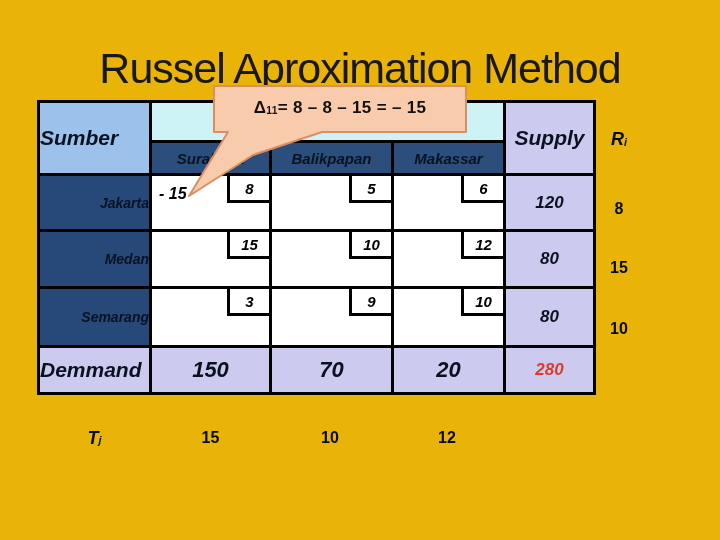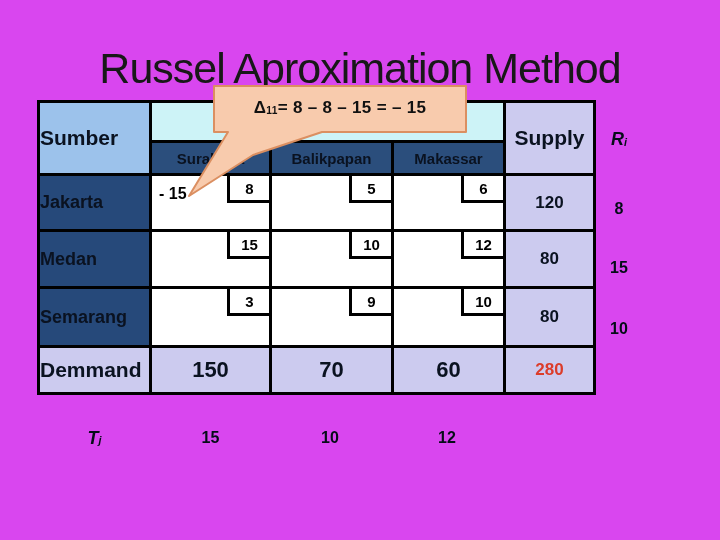--- a/index.html
+++ b/index.html
@@ -1,34 +1,34 @@
 <!DOCTYPE html>
 <html><head>
 <meta charset="utf-8">
 <style>
   * { margin:0; padding:0; box-sizing:border-box; }
   html,body { width:720px; height:540px; background:#fff; overflow:hidden;
               font-family:"Liberation Sans", sans-serif; }
-  .slide { position:relative; width:720px; height:540px; background:#d946ef; }
+  .slide { position:relative; width:720px; height:540px; background:#eab308; }
 
   .title { position:absolute; left:0; top:44px; width:720px; text-align:center;
            font-size:43px; font-weight:400; color:#181818; letter-spacing:-1px; }
 
   
   table.grid { position:absolute; left:37px; top:100px; border-collapse:collapse; table-layout:fixed; }
   table.grid td { border:3px solid #000; padding:0; vertical-align:middle;
-                  font-weight:bold; color:#0a1220; }
+                  font-weight:bold; color:#0a1220;font-style:italic; }
 
   td.corner   { width:112px; background:#9CC2EB; font-size:21px; font-weight:400;
                 color:#10142e; padding-left:12px; }
   td.tujuan   { background:#CDF3F7; height:40px; }
   td.suphead  { width:90px; background:#CCCBEF; font-size:21px; font-weight:400;
                 color:#10142e; text-align:center;margin-left:48px; }
   td.cityhead { background:#2B4E7C; height:33px; font-size:15px; text-align:center; color:#0a1220; }
-  td.rowlabel { background:#26497A; font-size:18px; color:#050c18; padding-left:8px; }
+  td.rowlabel { background:#26497A; font-size:14px; color:#050c18; padding-left:8px;text-align:right; }
   td.cost     { background:#fff; position:relative; }
   td.supval   { background:#CCCBEF; text-align:center; font-size:17px; color:#14142e;margin-left:16px; }
   td.demlabel { background:#CCCBEF; font-size:21px; font-weight:400; color:#10142e;
                 padding-left:8px; height:47px; }
   td.demval   { background:#CCCBEF; text-align:center; font-size:22px; color:#14142e; }
   td.total    { background:#CCCBEF; text-align:center; font-size:17px; }
 
   .c1 { width:120px; } .c2 { width:122px; } .c3 { width:112px; }
   .r-jakarta td { height:56px; } .r-medan td { height:57px; } .r-semarang td { height:59px; }
 
@@ -122,21 +122,21 @@
       <td class="cost">
         <div class="costbox">10</div>
       </td>
       <td class="supval">80</td>
     </tr>
 
     <tr>
       <td class="demlabel">Demmand</td>
       <td class="demval">150</td>
       <td class="demval">70</td>
-      <td class="demval">60</td>
+      <td class="demval">20</td>
       <td class="total" style="color:#DC3C2A">280</td>
     </tr>
   </tbody>
     </table>
 
   <div class="ri-col">
     <div class="ri-head">
       <span>R</span>
         <sub>i</sub>
     </div>

